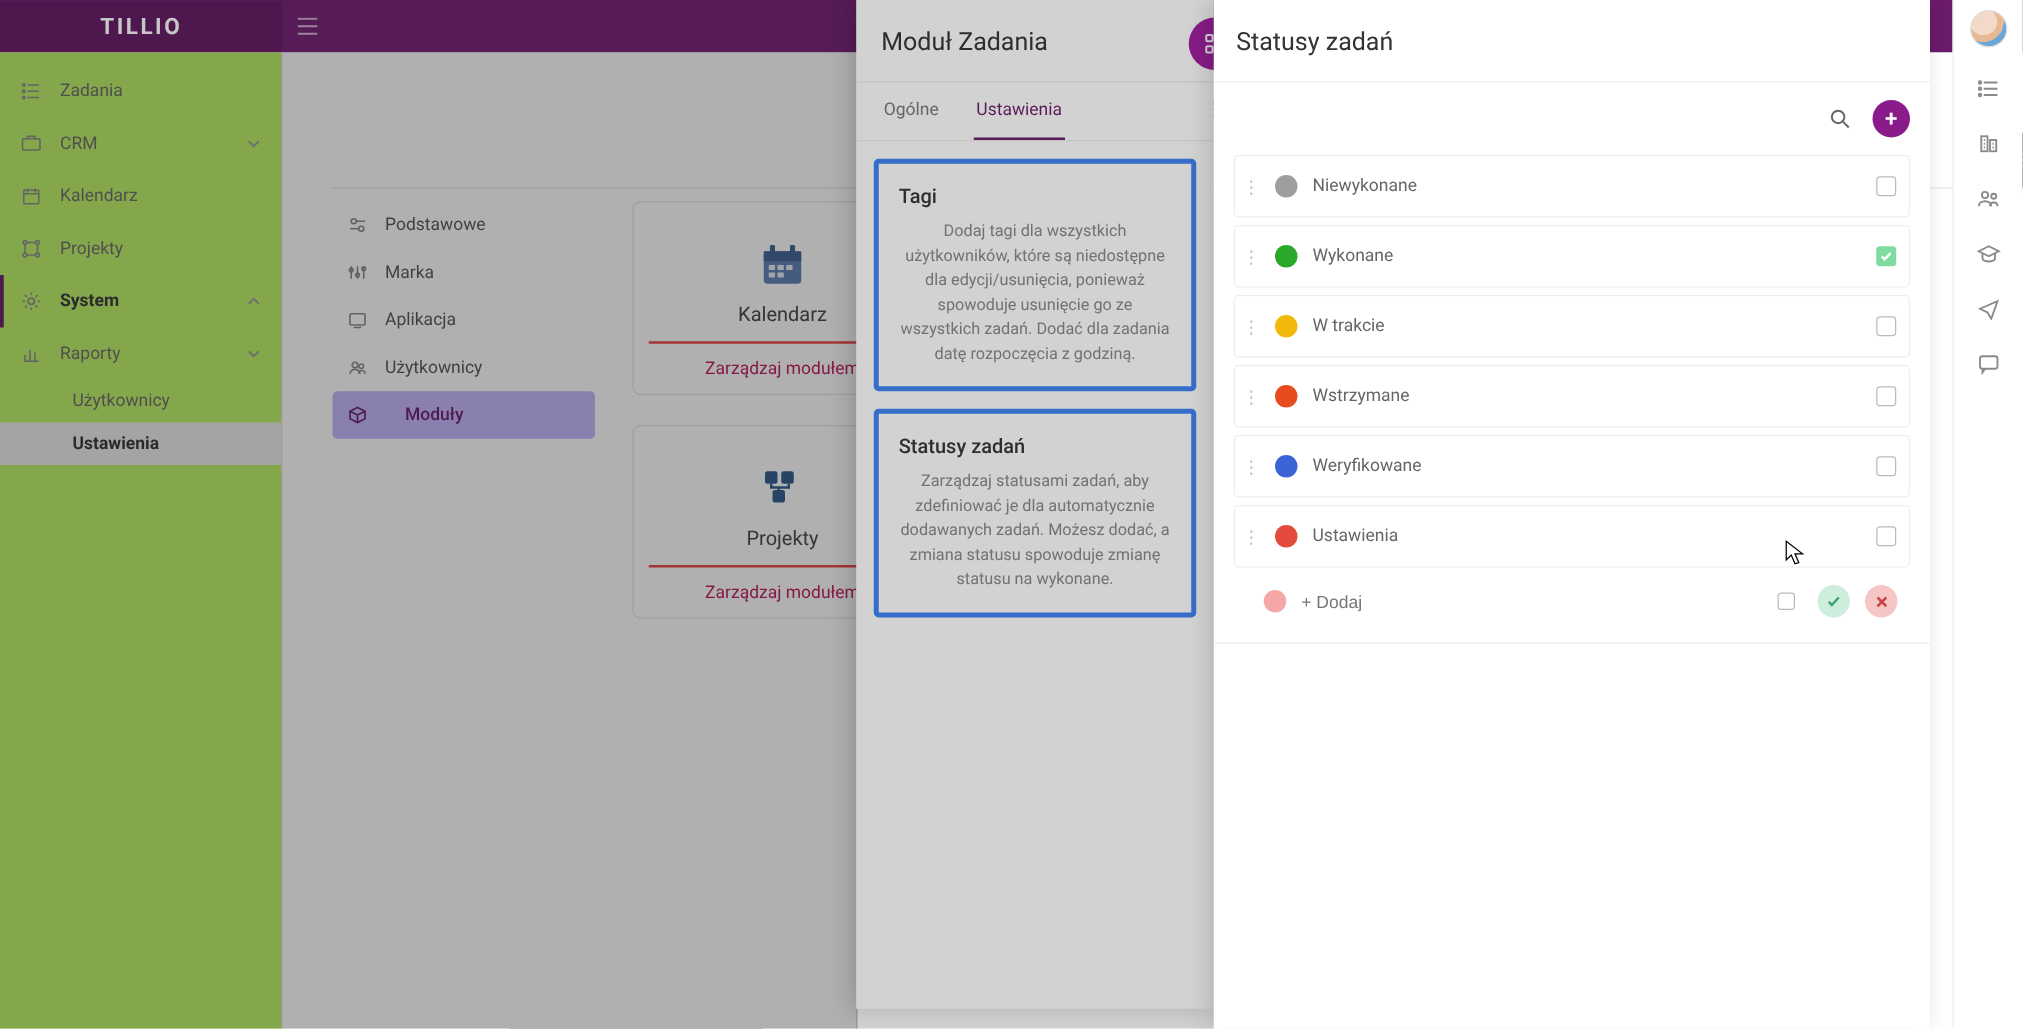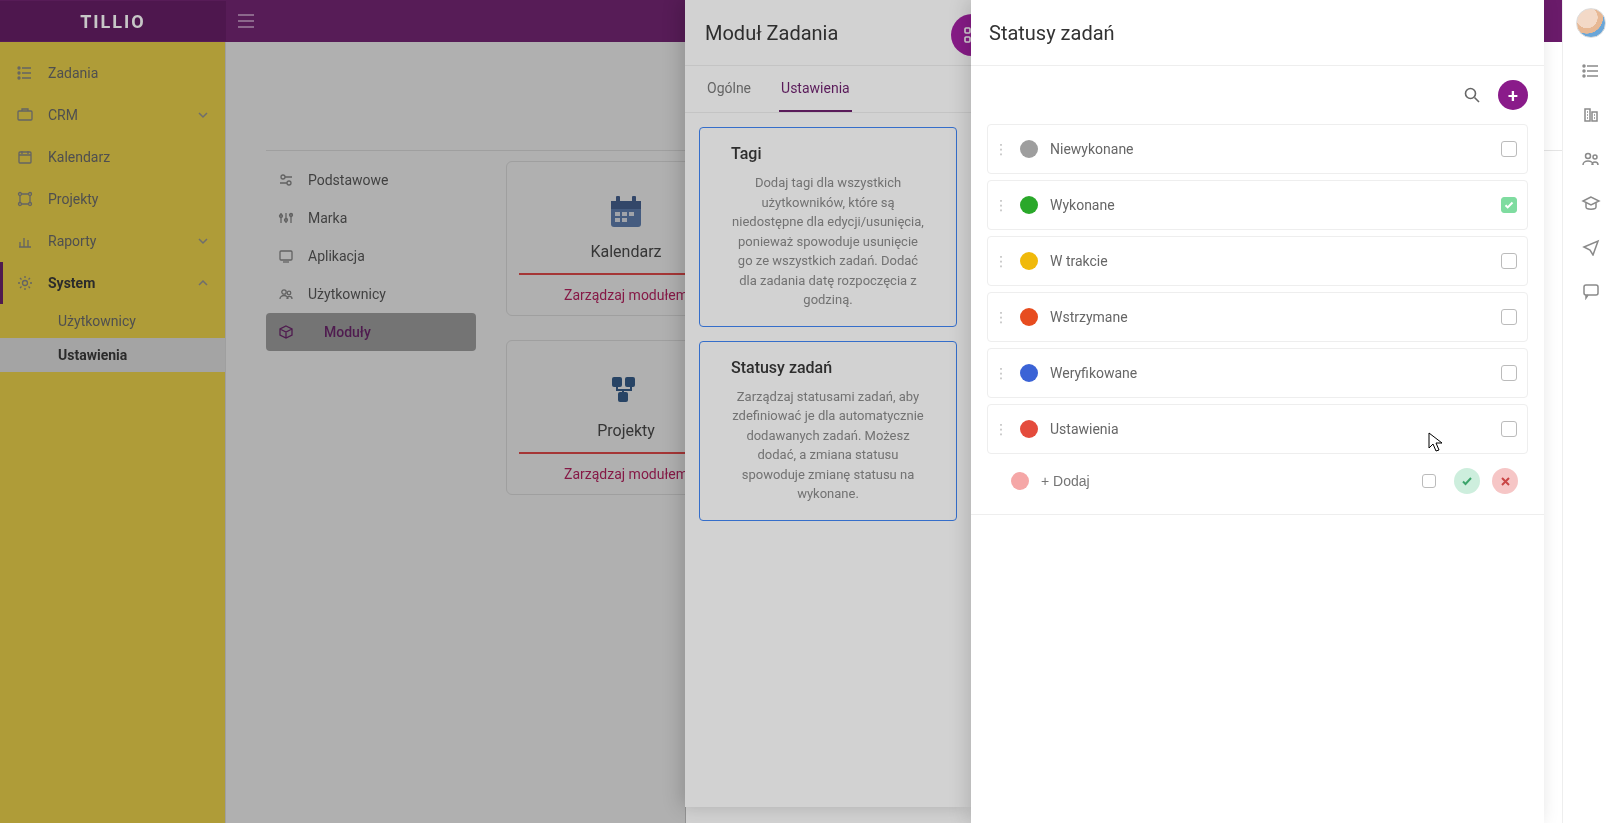--- a/index.html
+++ b/index.html
@@ -6,60 +6,60 @@
   body { font-family: -apple-system, BlinkMacSystemFont, "Segoe UI", Roboto, Arial, sans-serif; font-size: 14px; color: #555; width: 1618px; height: 823px; overflow: hidden; position: relative; background: #fff; }
 
   
   .topbar { height: 42px; background: #6a1b6a; display: flex; align-items: center; }
   .brand-box { width: 226px; height: 40px; background: #5e145e; display: flex; align-items: center; justify-content: center; color: #fff; font-weight: 700; letter-spacing: 2px; font-size: 18px; }
   .hamburger { width: 40px; height: 42px; display: flex; align-items: center; justify-content: center; color: #c9a4c9; cursor: pointer; }
 
   .layout { display: flex; height: calc(823px - 42px); }
 
   
-  .sidebar { width: 226px; background: #fde047; border-right: 1px solid #e5e5e5; padding-top: 10px; }
+  .sidebar { width: 226px; background: #bef264; border-right: 1px solid #e5e5e5; padding-top: 10px; }
   .side-item { display: flex; align-items: center; height: 42px; padding: 0 16px; color: #6b6b6b; cursor: pointer; gap: 14px; }
   .side-item .ico { width: 18px; height: 18px; display: inline-flex; align-items: center; justify-content: center; color: #8a8a8a; }
   .side-item .chev { margin-left: auto; color: #9a9a9a; }
   .side-item.active-parent { font-weight: 700; color: #333; border-left: 3px solid #6a1b6a; padding-left: 13px; }
   .side-sub { padding-left: 58px; height: 34px; display: flex; align-items: center; color: #6b6b6b; cursor: pointer; }
   .side-sub.active { font-weight: 700; background: #ededed; color: #333; }
 
   
   .main-area { flex: 1; background: #fff; position: relative; }
   .topbar-dim { position: absolute; top:0; left:0; right:0; height:42px; background: rgba(30,30,30,0.25); z-index:6; pointer-events:none; }
 
   .settings-page { padding: 30px 40px; position: relative; }
   .page-title { font-size: 26px; color: #444; font-weight: 400; text-align: center; margin-left: -20px; }
   .top-tabs { display: flex; gap: 30px; justify-content: center; margin-top: 10px; border-bottom: 1px solid #e5e5e5; }
   .top-tab { padding: 10px 6px; color: #777; cursor: pointer; }
   .top-tab.active { color: #6a1b6a; border-bottom: 2px solid #6a1b6a; }
 
   .settings-body { display: flex; gap: 30px; margin-top: 10px; }
   .settings-nav { width: 210px; }
   .snav-item { display: flex; align-items: center; gap: 12px; height: 38px; padding: 0 12px; color: #555; cursor: pointer; border-radius: 4px; }
-  .snav-item.active { background: #a3a3a3; color: #6a1b6a; font-weight: 500; gap: 28px; }
+  .snav-item.active { background: #c4b5fd; color: #6a1b6a; font-weight: 500; gap: 28px; }
   .snav-item .ico { width: 18px; color: #888; }
 
   .cards-col { display: flex; flex-direction: column; gap: 24px; }
   .card { width: 240px; border: 1px solid #e5e5e5; border-radius: 6px; padding: 20px 12px 0; text-align: center; background: #fff; }
   .card-icon { width: 48px; height: 48px; margin: 6px auto 6px; display:flex; align-items:center; justify-content:center; }
   .card-title { font-size: 16px; color: #444; margin-bottom: 12px; }
   .card-link { display:block; border-top:2px solid #ef4444; padding:12px 0; color:#be185d; cursor:pointer; }
 
   .fab { position: absolute; top: 64px; right: -20px; width: 44px; height: 44px; border-radius: 50%; background: #6a1b6a; color:#fff; display:flex; align-items:center; justify-content:center; box-shadow: 0 2px 6px rgba(0,0,0,0.25); }
 
   
   .panel-mid { position: absolute; top:0; bottom:16px; left: 685px; width: 286px; background: #fff; box-shadow: -4px 0 18px rgba(0,0,0,0.18); z-index: 10; }
   .panel-header { height: 66px; display:flex; align-items:center; padding: 0 20px; font-size: 20px; color:#333; position: relative; border-bottom:1px solid #eee; }
   .panel-fab { position:absolute; top:14px; right:-22px; width:42px; height:42px; border-radius:50%; background:#a01ba0; color:#fff; display:flex; align-items:center; justify-content:center; z-index:2; }
   .panel-tabs { display:flex; gap: 26px; padding: 0 20px; border-bottom:1px solid #eee; }
   .ptab { padding: 14px 2px; color:#777; cursor:pointer; }
   .ptab.active { color:#6a1b6a; border-bottom:2px solid #6a1b6a; }
-  .pcard { margin: 14px; border:1px solid #3b82f6; border-radius:4px; padding: 16px 31px; }
+  .pcard { margin: 14px; border:4px solid #3b82f6; border-radius:4px; padding: 16px 16px; }
   .pcard h4 { font-size:16px; color:#333; font-weight:500; margin-bottom:10px; }
   .pcard p { font-size:13px; color:#888; line-height:1.5; overflow:hidden;text-align:center; }
 
   
   .panel-right { position:absolute; top:0; bottom:0; left: 971px; right: 74px; background:#fff; box-shadow: -4px 0 18px rgba(0,0,0,0.15); z-index: 20; }
   .pr-header { height: 66px; display:flex; align-items:center; padding: 0 18px; font-size:20px; color:#333; border-bottom:1px solid #eee; }
   .pr-toolbar { display:flex; align-items:center; justify-content:flex-end; gap: 12px; padding: 14px 16px; }
   .icon-btn { width:28px; height:28px; display:inline-flex; align-items:center; justify-content:center; color:#666; cursor:pointer; }
   .add-circle { width: 30px; height:30px; border-radius:50%; background:#8a1b8a; color:#fff; display:flex; align-items:center; justify-content:center; cursor:pointer; font-size:18px; font-weight:600; }
   .status-list { padding: 0 16px; }
@@ -143,44 +143,44 @@
         <svg width="16" height="16" viewBox="0 0 16 16" fill="none" stroke="currentColor" stroke-width="1.3">
             <circle cx="3" cy="3" r="1.5"></circle>
             <circle cx="13" cy="3" r="1.5"></circle>
             <circle cx="3" cy="13" r="1.5"></circle>
             <circle cx="13" cy="13" r="1.5"></circle>
             <path d="M4.5 3h7M3 4.5v7M13 4.5v7M4.5 13h7"></path>
           </svg>
       </span>
       <span>Projekty</span>
     </div>
+    <div class="side-item active-parent">
+      <span class="ico">
+        <svg width="16" height="16" viewBox="0 0 16 16" fill="none" stroke="currentColor" stroke-width="1.3">
+            <circle cx="8" cy="8" r="2.5"></circle>
+            <path d="M8 1v2M8 13v2M1 8h2M13 8h2M3 3l1.5 1.5M11.5 11.5L13 13M13 3l-1.5 1.5M4.5 11.5L3 13"></path>
+          </svg>
+      </span>
+      <span>System</span>
+      <span class="chev">
+        <svg width="12" height="12" viewBox="0 0 12 12" fill="none" stroke="currentColor" stroke-width="1.5">
+            <path d="M2 8l4-4 4 4"></path>
+          </svg>
+      </span>
+    </div>
     <div class="side-item">
       <span class="ico">
         <svg width="16" height="16" viewBox="0 0 16 16" fill="none" stroke="currentColor" stroke-width="1.3">
             <path d="M2 14h12M3 14V9M7 14V5M11 14V7"></path>
           </svg>
       </span>
       <span>Raporty</span>
       <span class="chev">
         <svg width="12" height="12" viewBox="0 0 12 12" fill="none" stroke="currentColor" stroke-width="1.5">
             <path d="M2 4l4 4 4-4"></path>
-          </svg>
-      </span>
-    </div>
-    <div class="side-item active-parent">
-      <span class="ico">
-        <svg width="16" height="16" viewBox="0 0 16 16" fill="none" stroke="currentColor" stroke-width="1.3">
-            <circle cx="8" cy="8" r="2.5"></circle>
-            <path d="M8 1v2M8 13v2M1 8h2M13 8h2M3 3l1.5 1.5M11.5 11.5L13 13M13 3l-1.5 1.5M4.5 11.5L3 13"></path>
-          </svg>
-      </span>
-      <span>System</span>
-      <span class="chev">
-        <svg width="12" height="12" viewBox="0 0 12 12" fill="none" stroke="currentColor" stroke-width="1.5">
-            <path d="M2 8l4-4 4 4"></path>
           </svg>
       </span>
     </div>
     <div class="side-sub">Użytkownicy</div>
     <div class="side-sub active">Ustawienia</div>
   </div>
 
   <div class="main-area">
     <div class="settings-page">
       <div class="page-title">Ustawienia</div>

